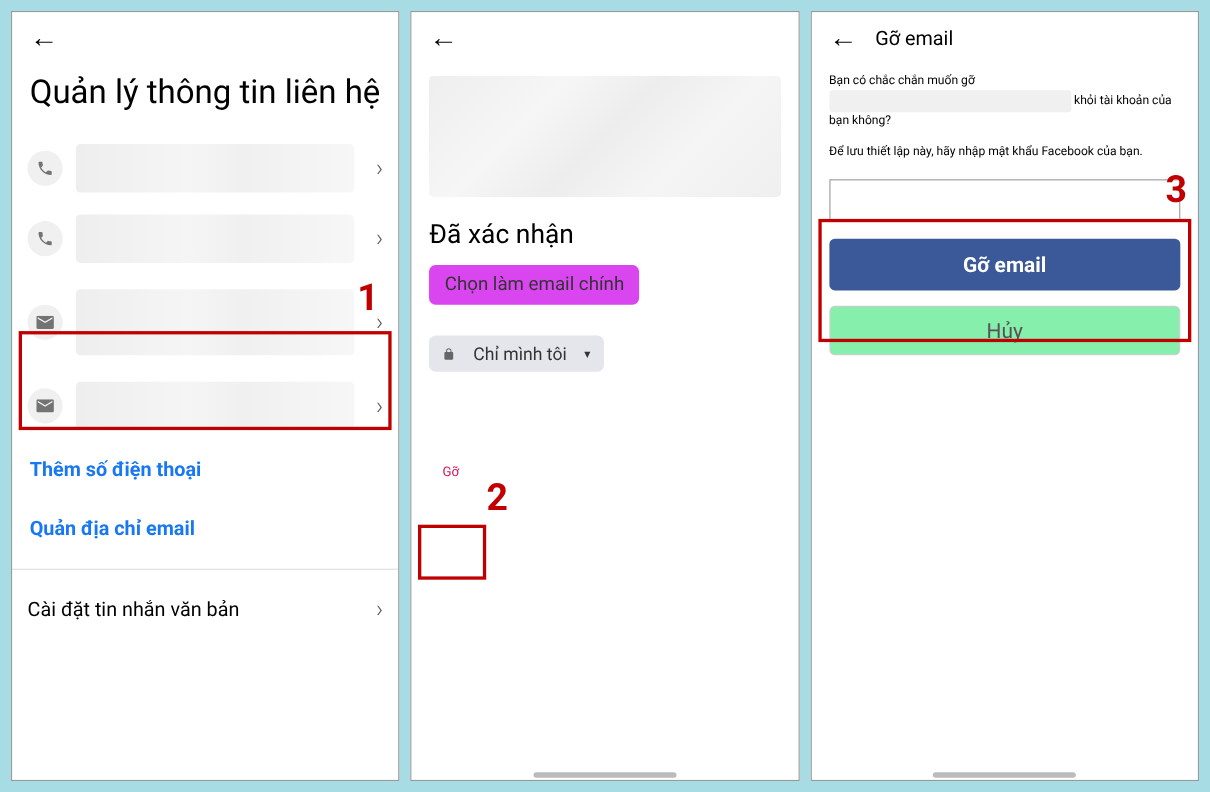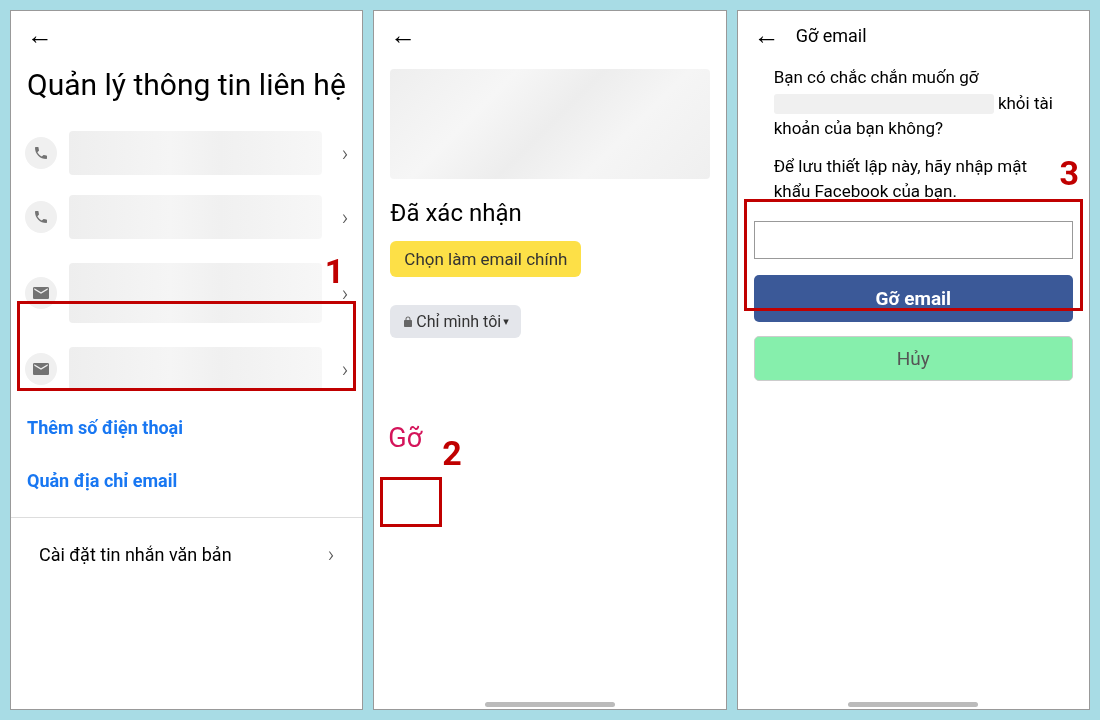--- a/index.html
+++ b/index.html
@@ -84,21 +84,21 @@
     cursor: pointer;
     font-weight: bold;
   }
   .divider {
     border-top: 1px solid #ddd;
     margin: 10px 0;
   }
   .settings-row {
     display: flex;
     align-items: center;
-    padding: 14px 28px;
+    padding: 14px 14px;
     font-size: 18px;
     cursor: pointer;
     color: #000;
   }
   .highlight-box-1 {
     position: absolute;
     border: 3px solid #c00000;
     left: 6px;
     right: 6px;
     top: 290px;
@@ -120,45 +120,46 @@
     border-radius: 4px;
   }
   .section-label {
     font-size: 24px;
     padding: 4px 16px;
     color: #000;
   }
   .chip-button {
     display: inline-block;
     margin: 10px 16px 16px 16px;
-    background: #fde047;
+    background: #d946ef;
     color: #333;
     padding: 8px 14px;
     border-radius: 6px;
     font-size: 17px;
     cursor: pointer;
   }
   .privacy-select {
     display: inline-flex;
     align-items: center;
     margin: 12px 16px;
     background: #e4e6eb;
     color: #333;
     padding: 7px 12px;
     border-radius: 6px;
     font-size: 16px;
     cursor: pointer;
-    gap: 2px;
+    gap: 16px;
   }
   .remove-link {
     color: #d4145a;
-    font-size: 27px;
+    font-size: 12px;
     padding: 12px 14px;
     cursor: pointer;
     display: inline-block;
+    margin-left: 14px;
   }
   .highlight-box-2 {
     position: absolute;
     border: 3px solid #c00000;
     left: 6px;
     top: 466px;
     width: 62px;
     height: 50px;
     pointer-events: none;
   }
@@ -171,25 +172,24 @@
   }
   .handle {
     width: 130px;
     height: 5px;
     background: #bbb;
     border-radius: 3px;
     margin-bottom: 4px;
   }
   
   .body-text {
-    font-size: 17px;
+    font-size: 11px;
     padding: 6px 16px;
     color: #000;
     line-height: 1.5;
-    margin-left: 20px;
   }
   .inline-blur {
     display: inline-block;
     width: 220px;
     height: 20px;
     background: #f0f0f0;
     border-radius: 3px;
     vertical-align: middle;
   }
   .pwd-box {

